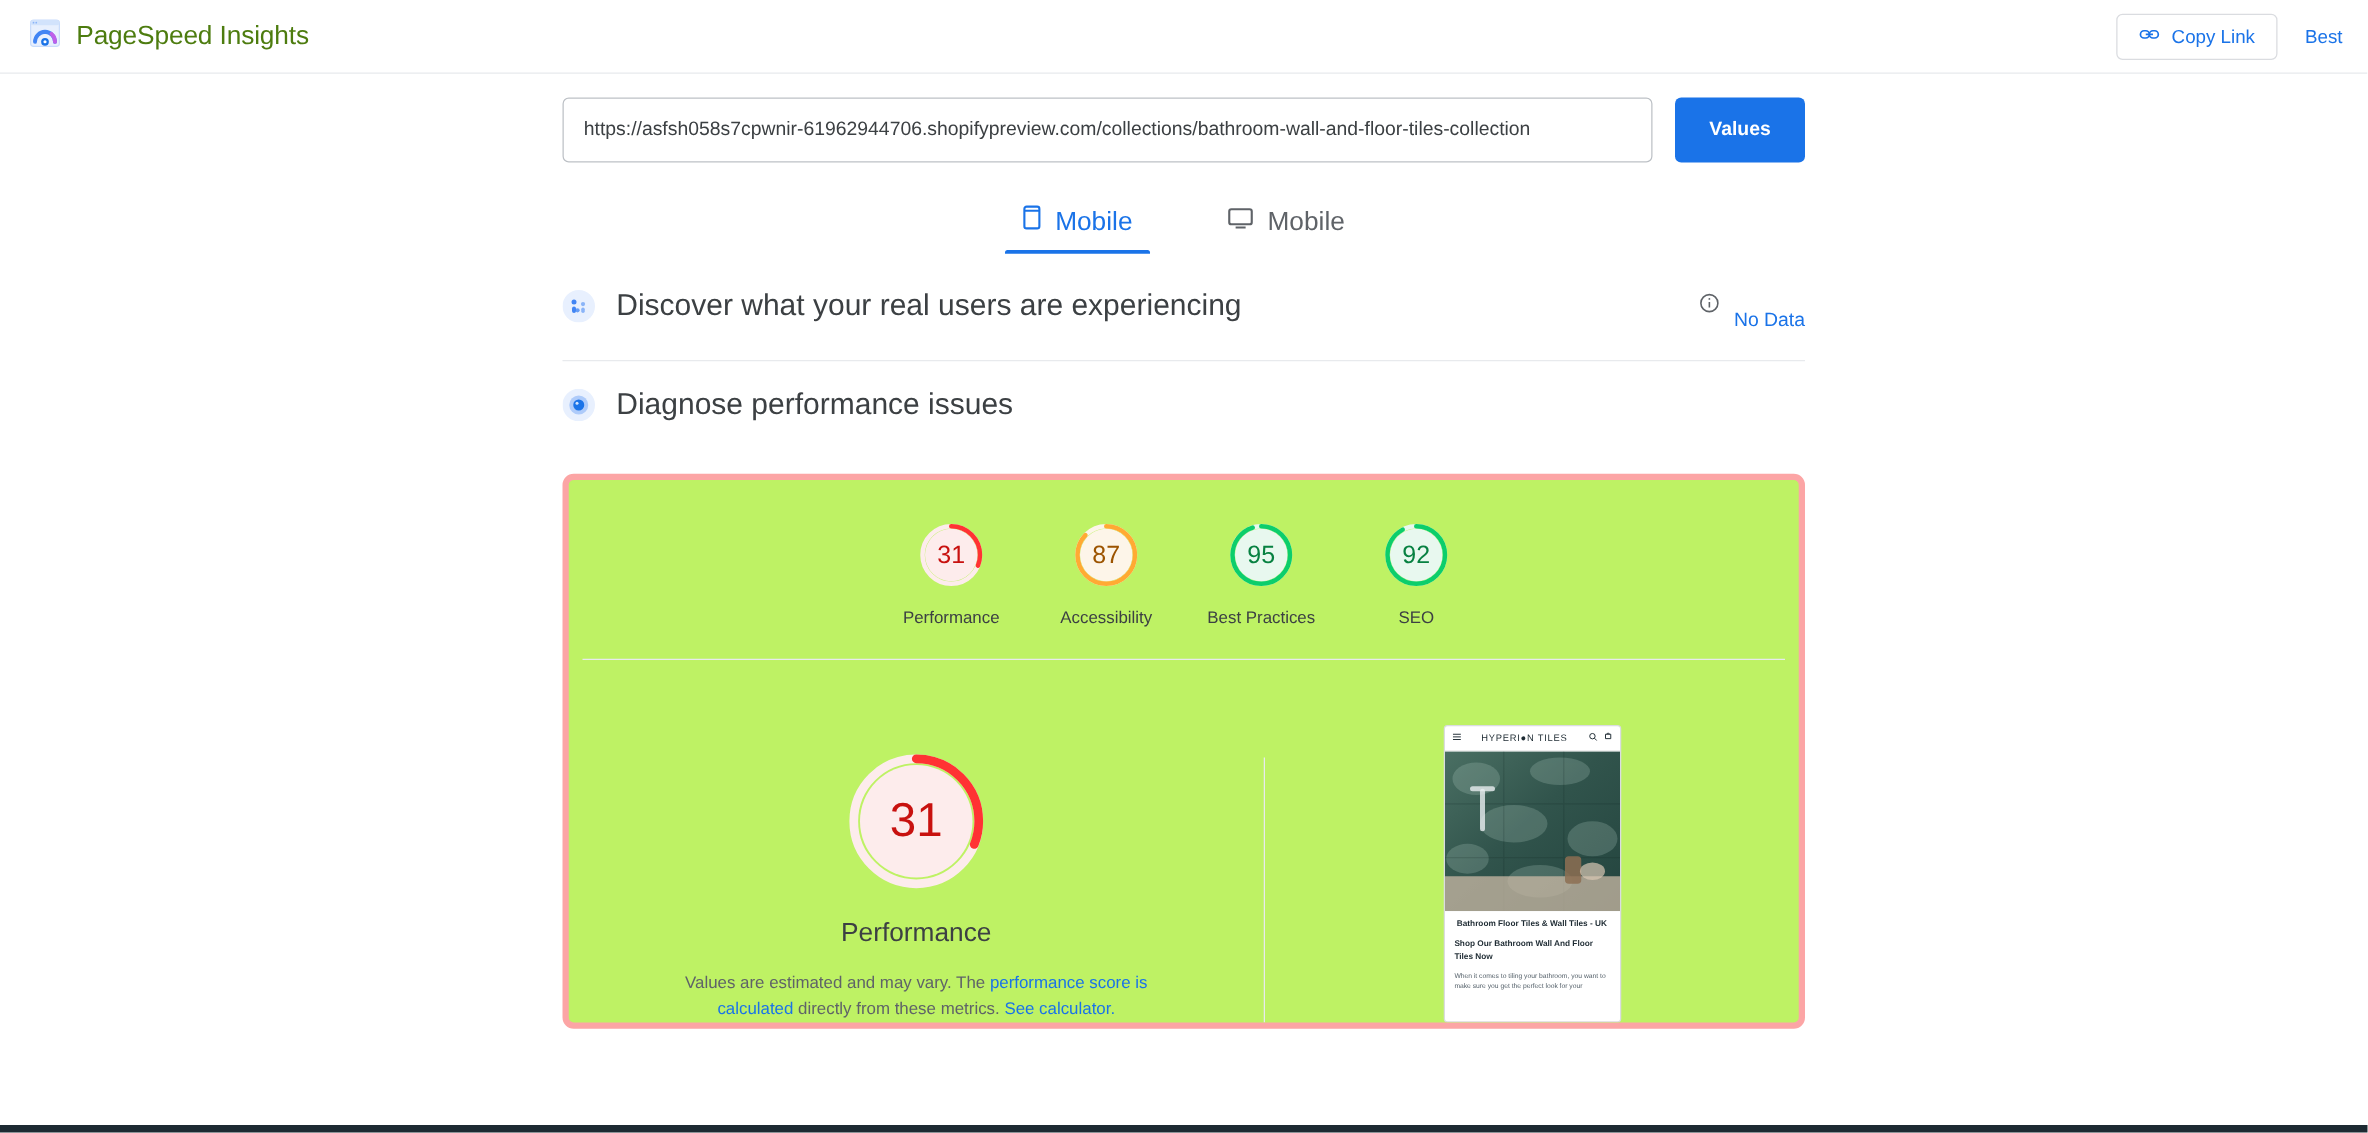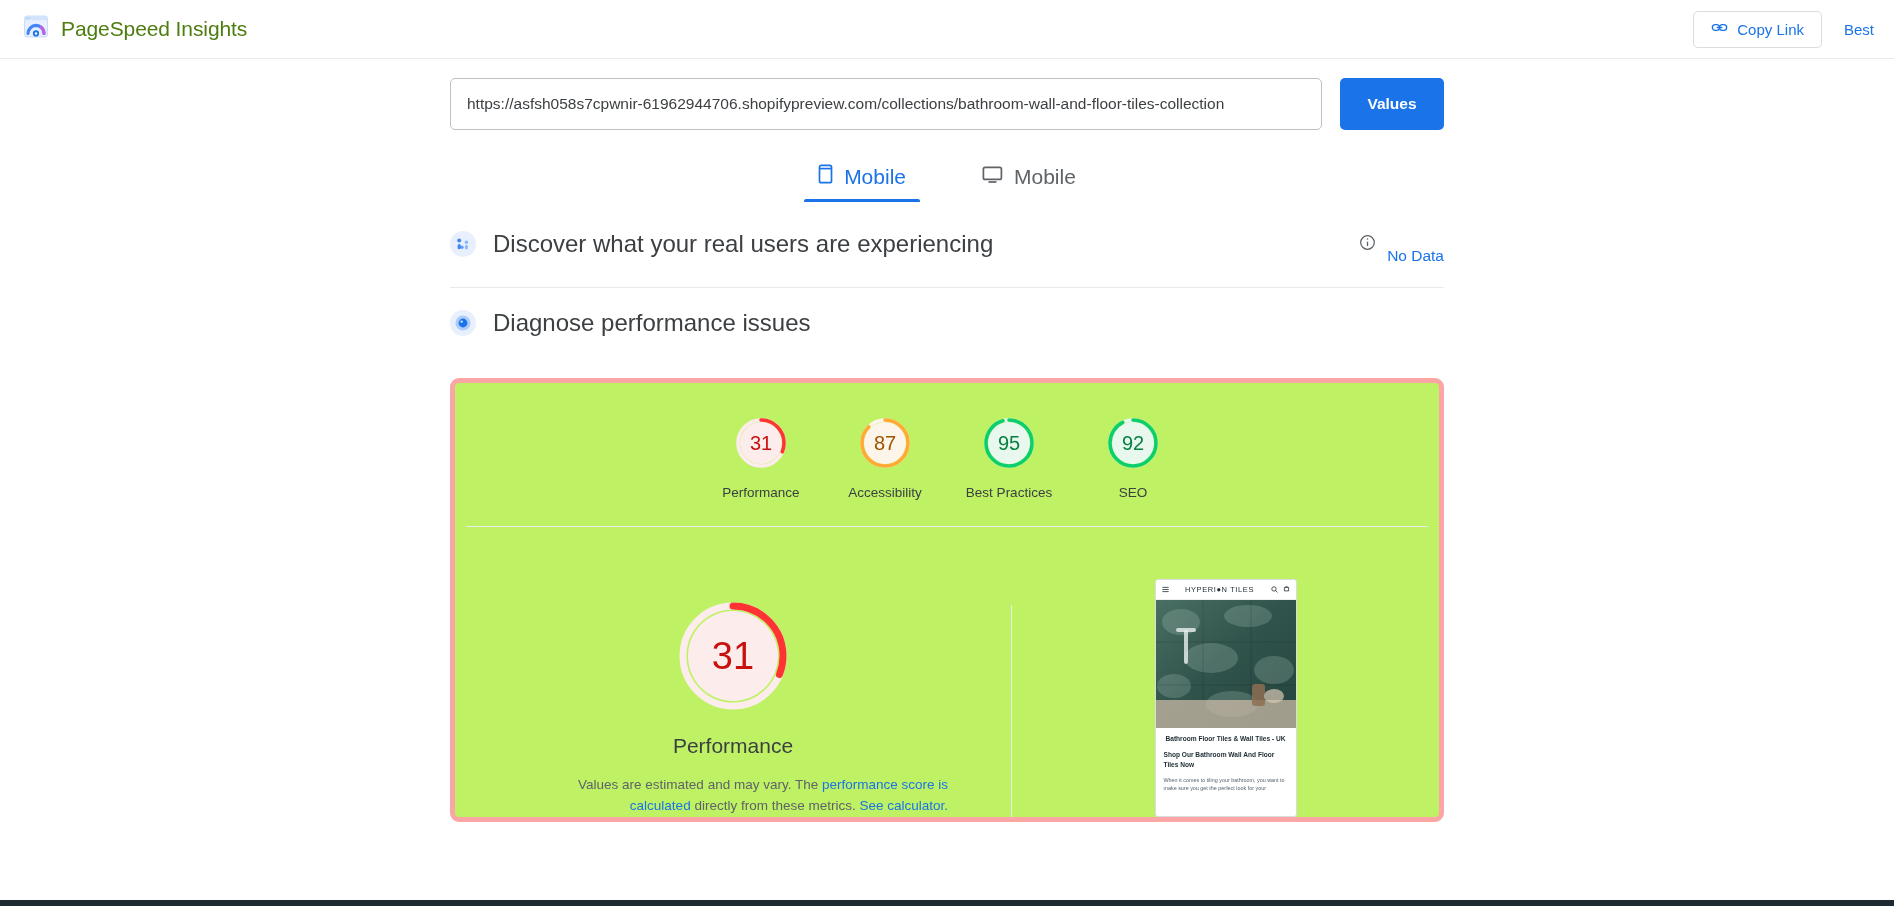--- a/index.html
+++ b/index.html
@@ -113,21 +113,21 @@
   }
   .big-gauge-wrap { position: relative; width: 118px; height: 118px; }
   .big-gauge-num {
     position: absolute; inset: 0;
     display: flex; align-items: center; justify-content: center;
     font-size: 38px; color: #c8110f;
   }
   .perf-name { margin-top: 19px; font-size: 21px; color: #3c4043; }
   .perf-desc {
     margin-top: 16px; font-size: 13.5px; color: #5f6368;
-    text-align: right; line-height: 1.58; width: 430px;
+    text-align: center; line-height: 1.58; width: 430px;
   }
   .perf-desc a { color: #1a73e8; text-decoration: none; }
   .vdivider {
     width: 1px; background: #e8eaed; align-self: stretch; margin: 30px 0 0;
   }
   .perf-right { flex: 1; display: flex; justify-content: center; padding-top: 4px; }
 
   
   .phone {
     width: 142px; border: 1px solid #dadce0; border-radius: 3px;

